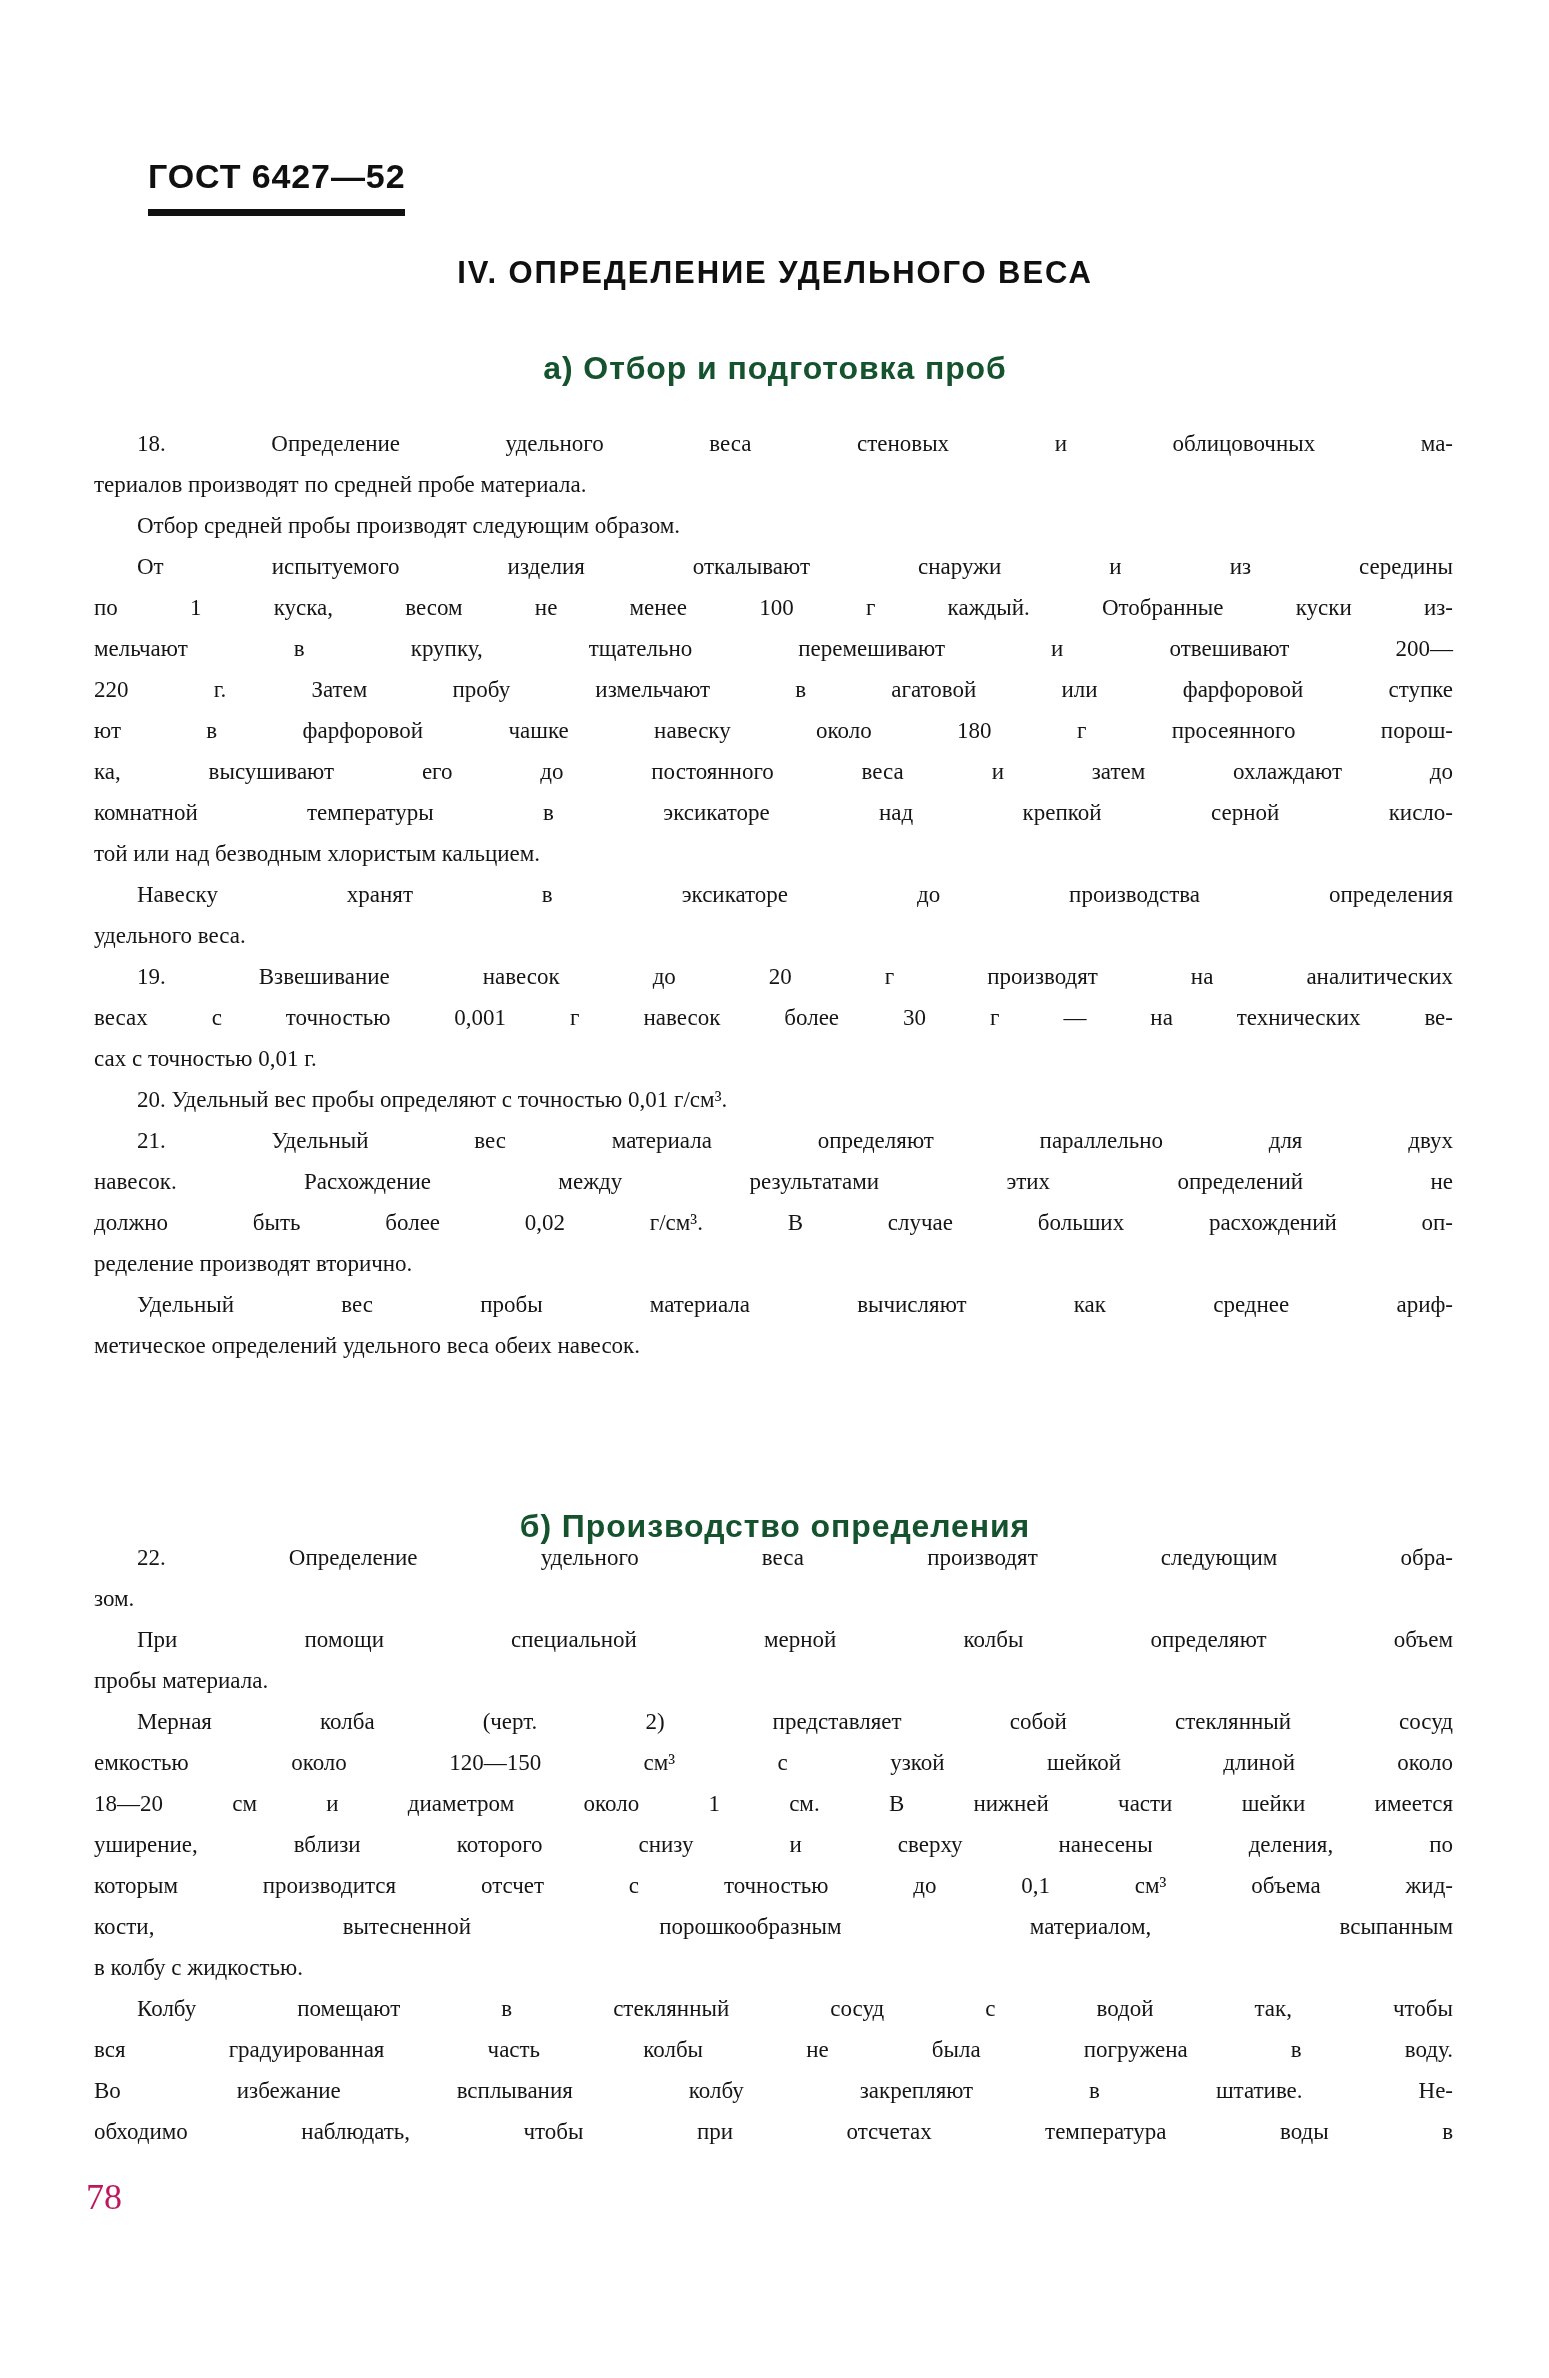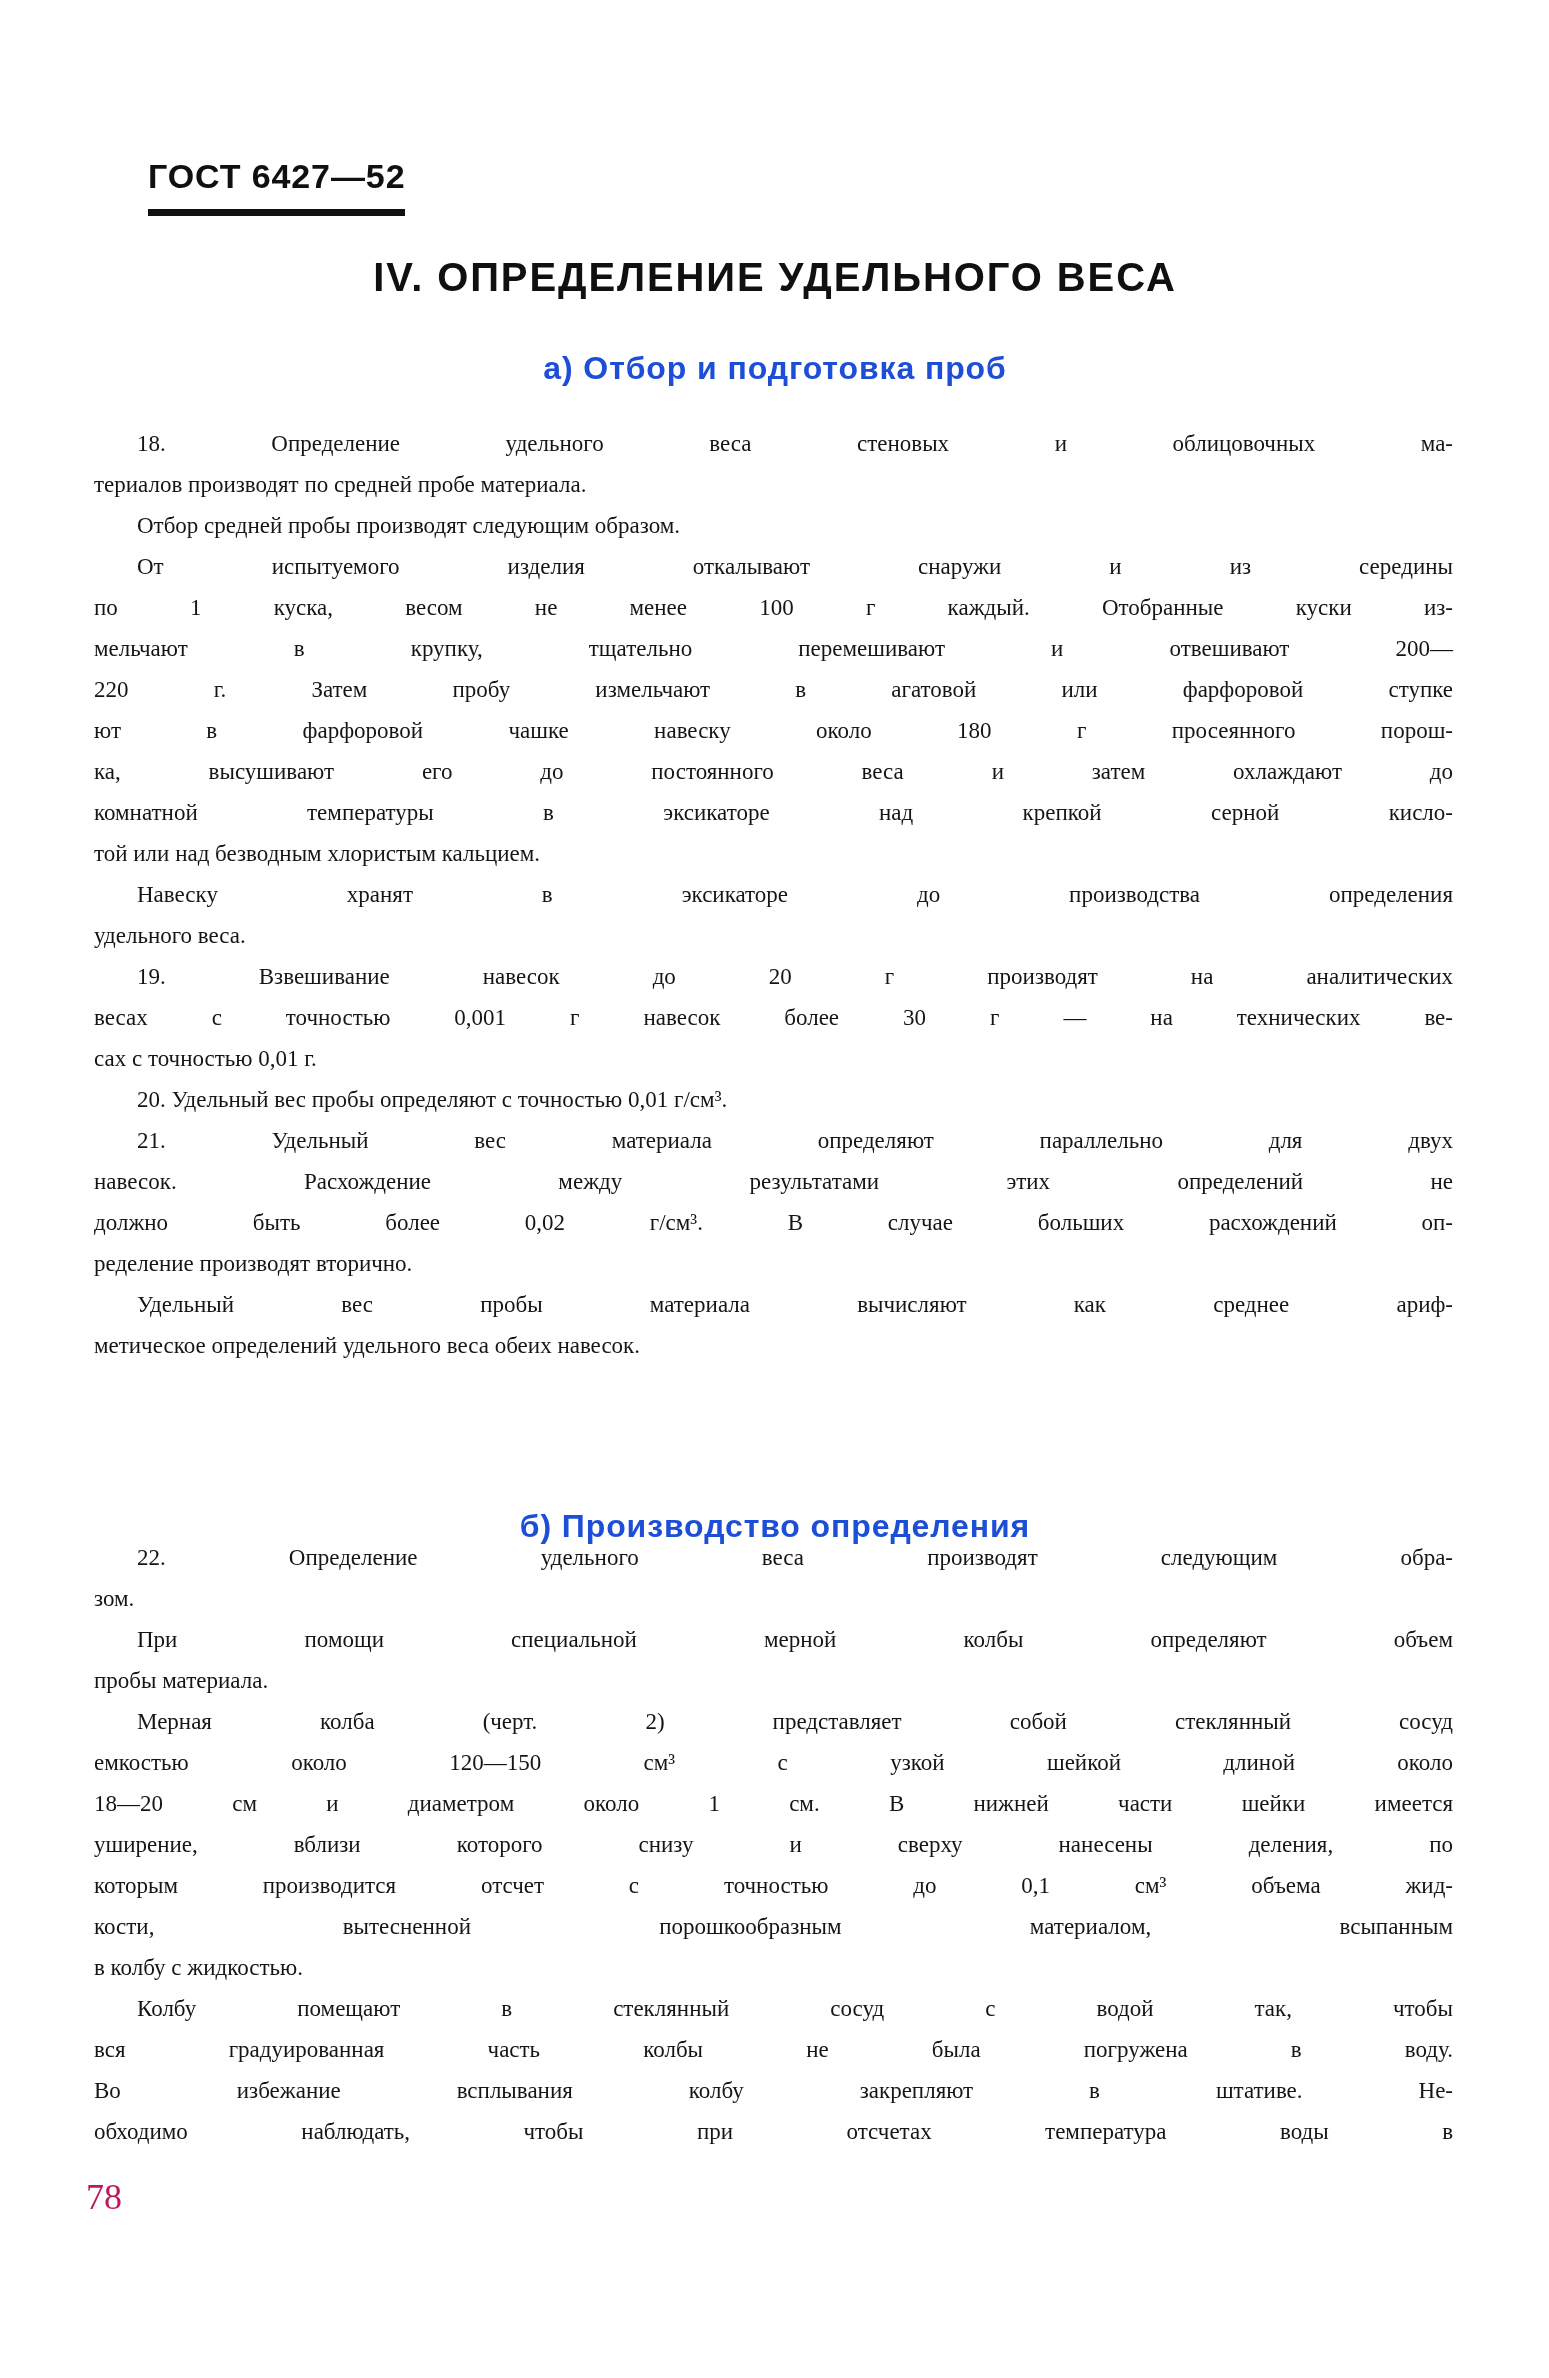--- a/index.html
+++ b/index.html
@@ -28,34 +28,34 @@
   }
   .section-title {
     position: absolute;
     left: 0;
     top: 255px;
     width: 1550px;
     margin: 0;
     text-align: center;
     font-family: "Liberation Sans", sans-serif;
     font-weight: bold;
-    font-size: 40px;
+    font-size: 31px;
     letter-spacing: 1.9px;
     color: #101010;
   }
   .subhead {
     position: absolute;
     left: 0;
     width: 1550px;
     text-align: center;
     font-family: "Liberation Sans", sans-serif;
     font-weight: bold;
     font-size: 32px;
     letter-spacing: 0.9px;
-    color: #1d4ed8;
+    color: #14532d;
   }
   .subhead.sub-0 { top: 350px; }
   .subhead.sub-1 { top: 1508px; }
   .content {
     position: absolute;
     left: 94px;
     width: 1359px;
     font-size: 23px;
   }
   .content.sub-0 { top: 423px; }

